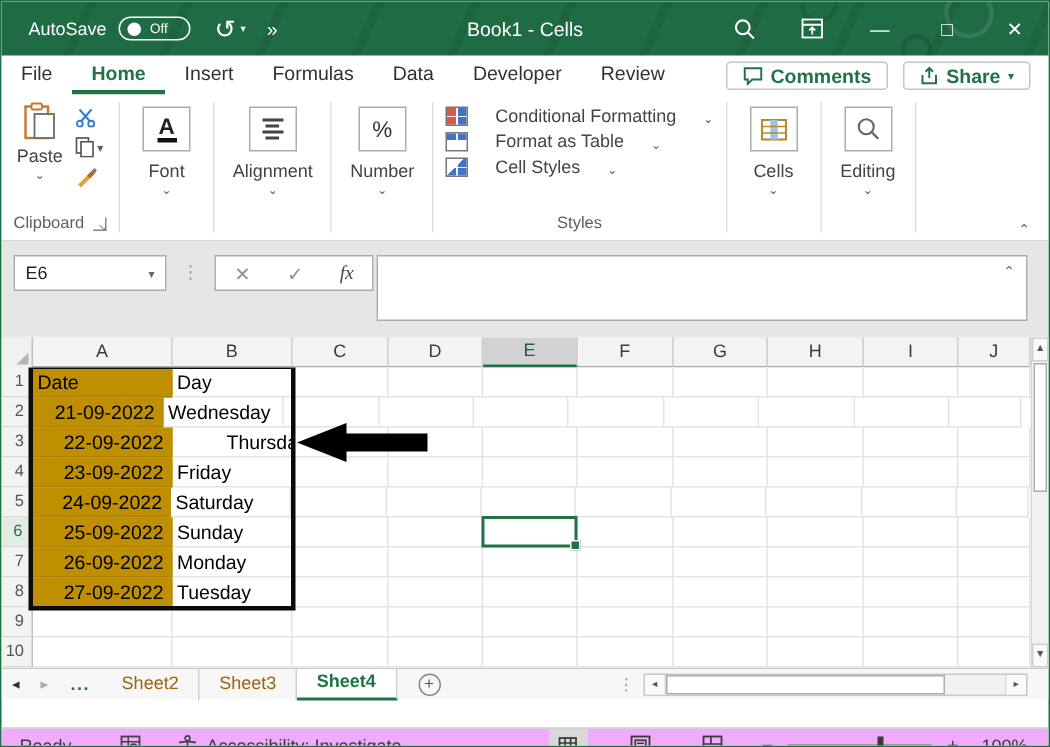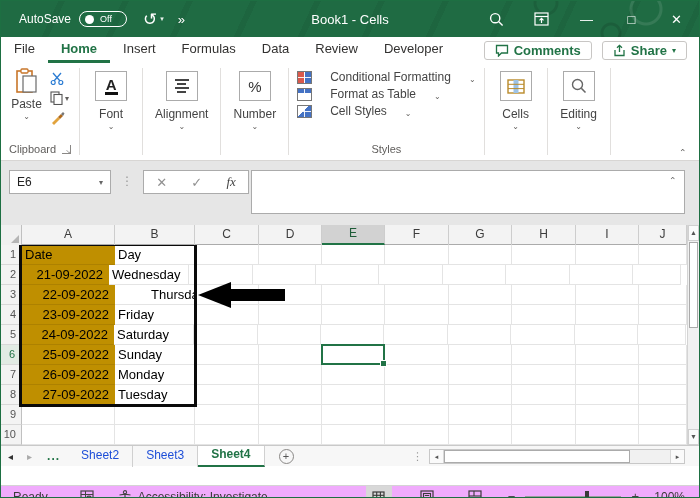--- a/index.html
+++ b/index.html
@@ -143,21 +143,21 @@
             font-size:7px; text-align:center; line-height:14px; flex:none; }
   .vs-thumb { height:86px; margin:1px; background:#fff; border:1px solid #ABABAB; flex:none; }
   .vs-track { flex:1; }
 
   
   .sheettab-bar { height:21px; display:flex; align-items:center; background:#F7F7F7;
                   border-top:1px solid #C9C9C9; }
   .st-nav { font-size:10px; color:#333; padding:0 7px; }
   .st-nav.dim { color:#AAA; }
   .st-more { color:#217346; font-weight:bold; font-size:12px; padding:0 8px; letter-spacing:1px; }
-  .stab { padding:0 13px; height:21px; line-height:19px; font-size:12px; color:#1d4ed8;
+  .stab { padding:0 13px; height:21px; line-height:19px; font-size:12px; color:#a16207;
           border-right:1px solid #D0D0D0; background:transparent; }
   .stab.active { background:#fff; color:#217346; font-weight:bold; border-bottom:2px solid #217346;
                  line-height:17px;text-align:right; }
   .new-sheet { width:15px; height:15px; border:1px solid #8A8886; border-radius:50%; color:#555;
                font-size:11px; line-height:13px; text-align:center; margin-left:14px; flex:none; }
   .st-split { margin-left:auto; color:#999; font-size:11px; padding:0 6px; }
   .h-scroll { width:256px; height:15px; display:flex; align-items:stretch; background:#F1F1F1;
               border:1px solid #C8C8C8; margin-right:14px; }
   .hs-btn { width:14px; background:#FAFAFA; color:#555; font-size:7px; text-align:center;
             line-height:13px; flex:none; }
@@ -219,22 +219,22 @@
     </div>
   </div>
 
   <div class="tabsrow">
     <div style="display:flex;">
         <span class="tab">File</span>
         <span class="tab active">Home</span>
         <span class="tab">Insert</span>
         <span class="tab">Formulas</span>
         <span class="tab">Data</span>
+        <span class="tab">Developer</span>
         <span class="tab">Review</span>
-        <span class="tab">Developer</span>
       </div>
     <div class="tabs-actions">
       <span class="action-btn">
         <svg width="14" height="13" viewBox="0 0 14 13">
             <path d="M1.5 1.5 h11 v7.5 h-6 l-3 3 v-3 h-2 z" fill="none" stroke="#217346" stroke-width="1.3"></path>
           </svg>
         <span>Comments</span>
       </span>
       <span class="action-btn">
         <svg width="13" height="13" viewBox="0 0 13 13">

